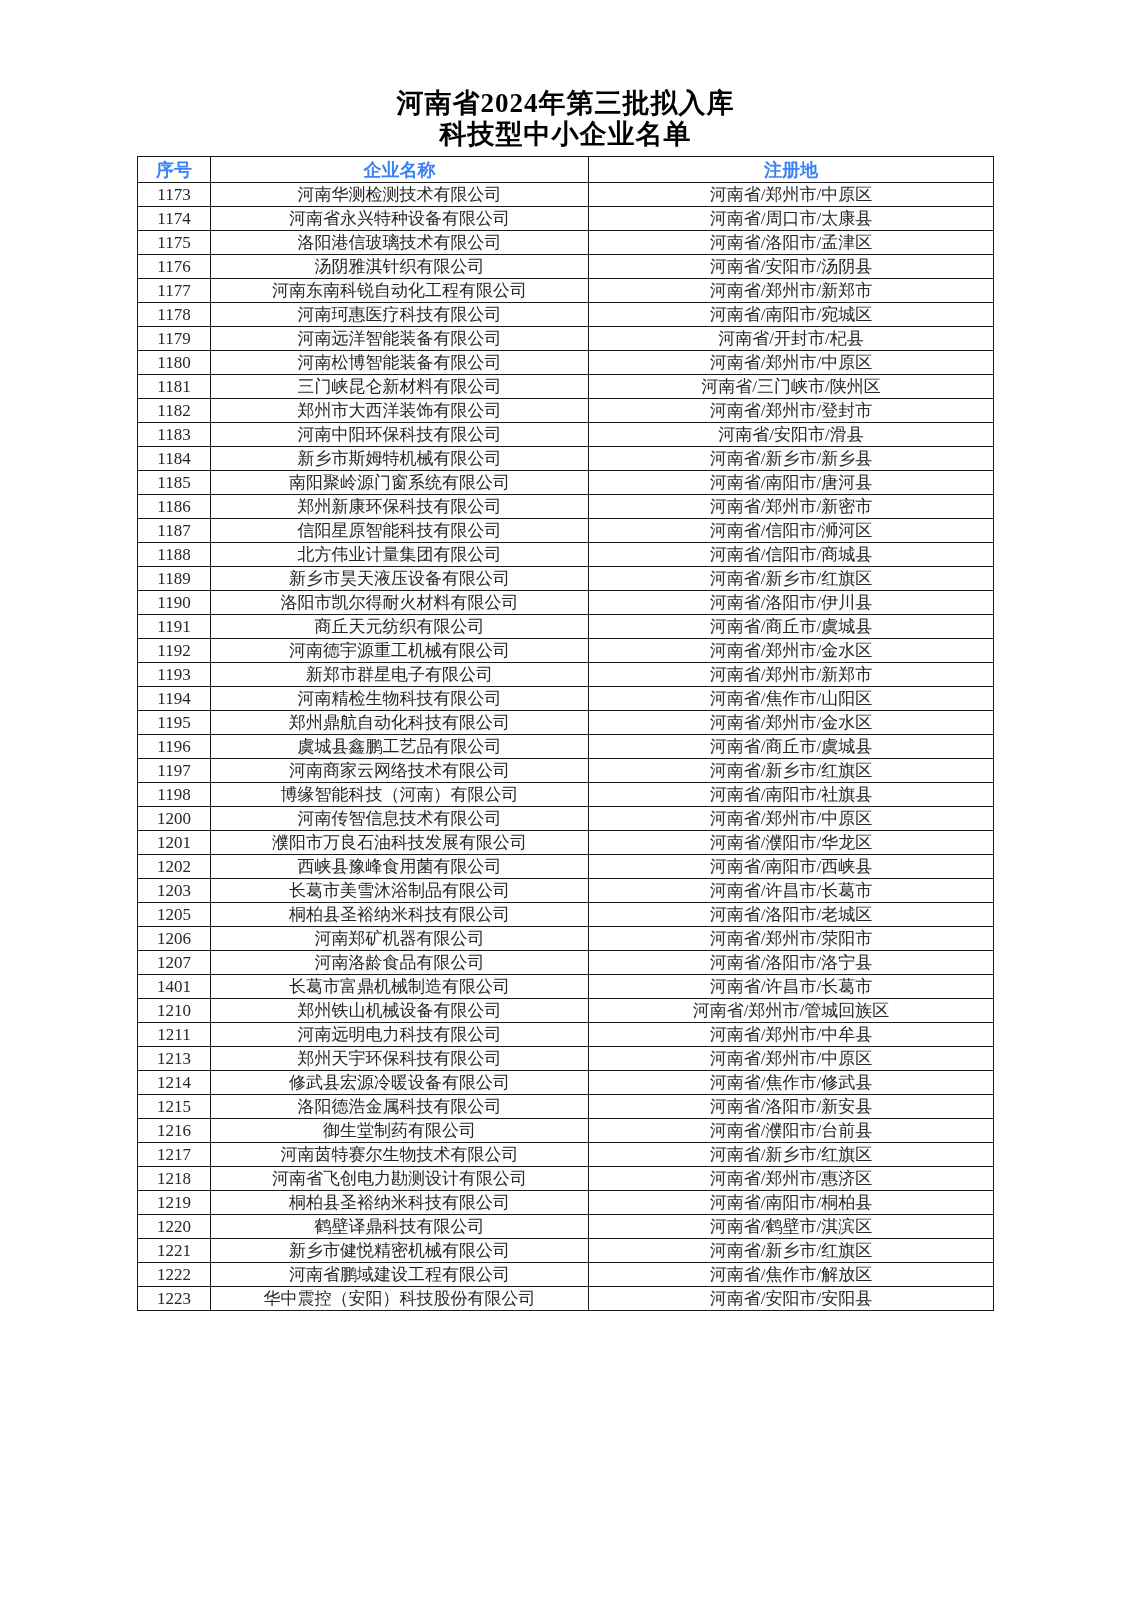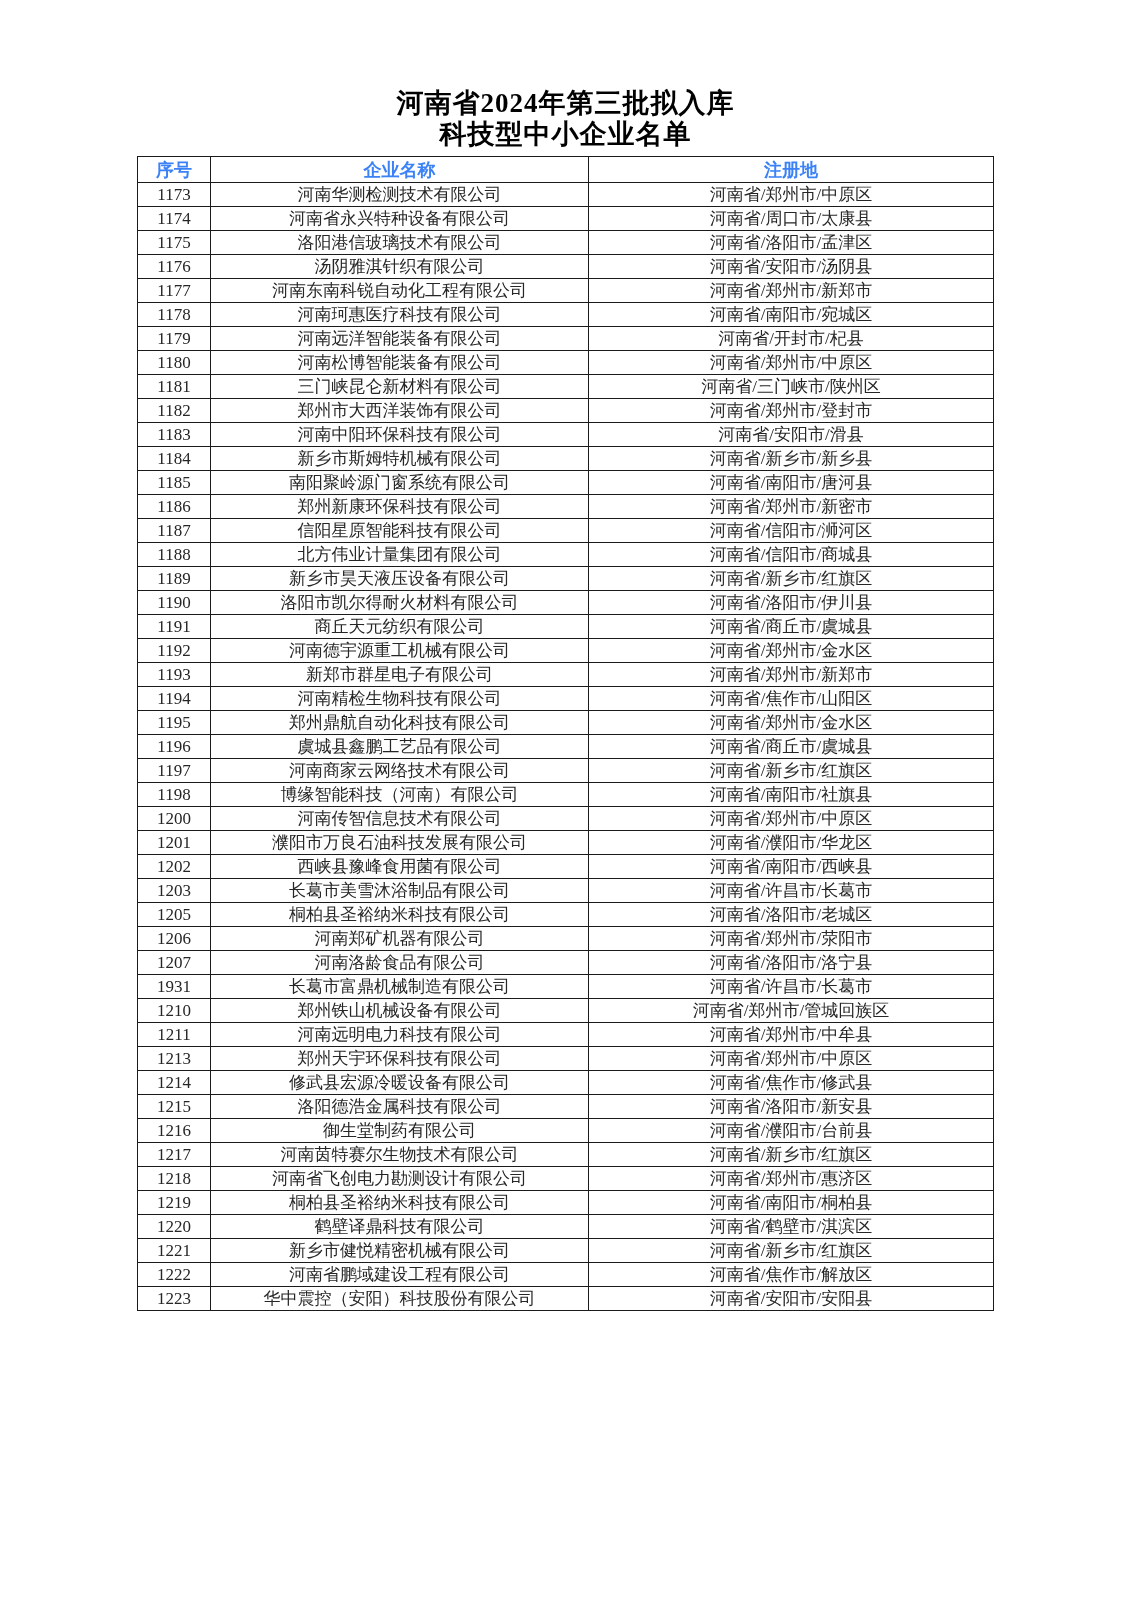--- a/index.html
+++ b/index.html
@@ -239,21 +239,21 @@
           <td class="cell-no">1206</td>
           <td class="cell-name">河南郑矿机器有限公司</td>
           <td class="cell-region">河南省/郑州市/荥阳市</td>
         </tr>
         <tr>
           <td class="cell-no">1207</td>
           <td class="cell-name">河南洛龄食品有限公司</td>
           <td class="cell-region">河南省/洛阳市/洛宁县</td>
         </tr>
         <tr>
-          <td class="cell-no">1931</td>
+          <td class="cell-no">1401</td>
           <td class="cell-name">长葛市富鼎机械制造有限公司</td>
           <td class="cell-region">河南省/许昌市/长葛市</td>
         </tr>
         <tr>
           <td class="cell-no">1210</td>
           <td class="cell-name">郑州铁山机械设备有限公司</td>
           <td class="cell-region">河南省/郑州市/管城回族区</td>
         </tr>
         <tr>
           <td class="cell-no">1211</td>

